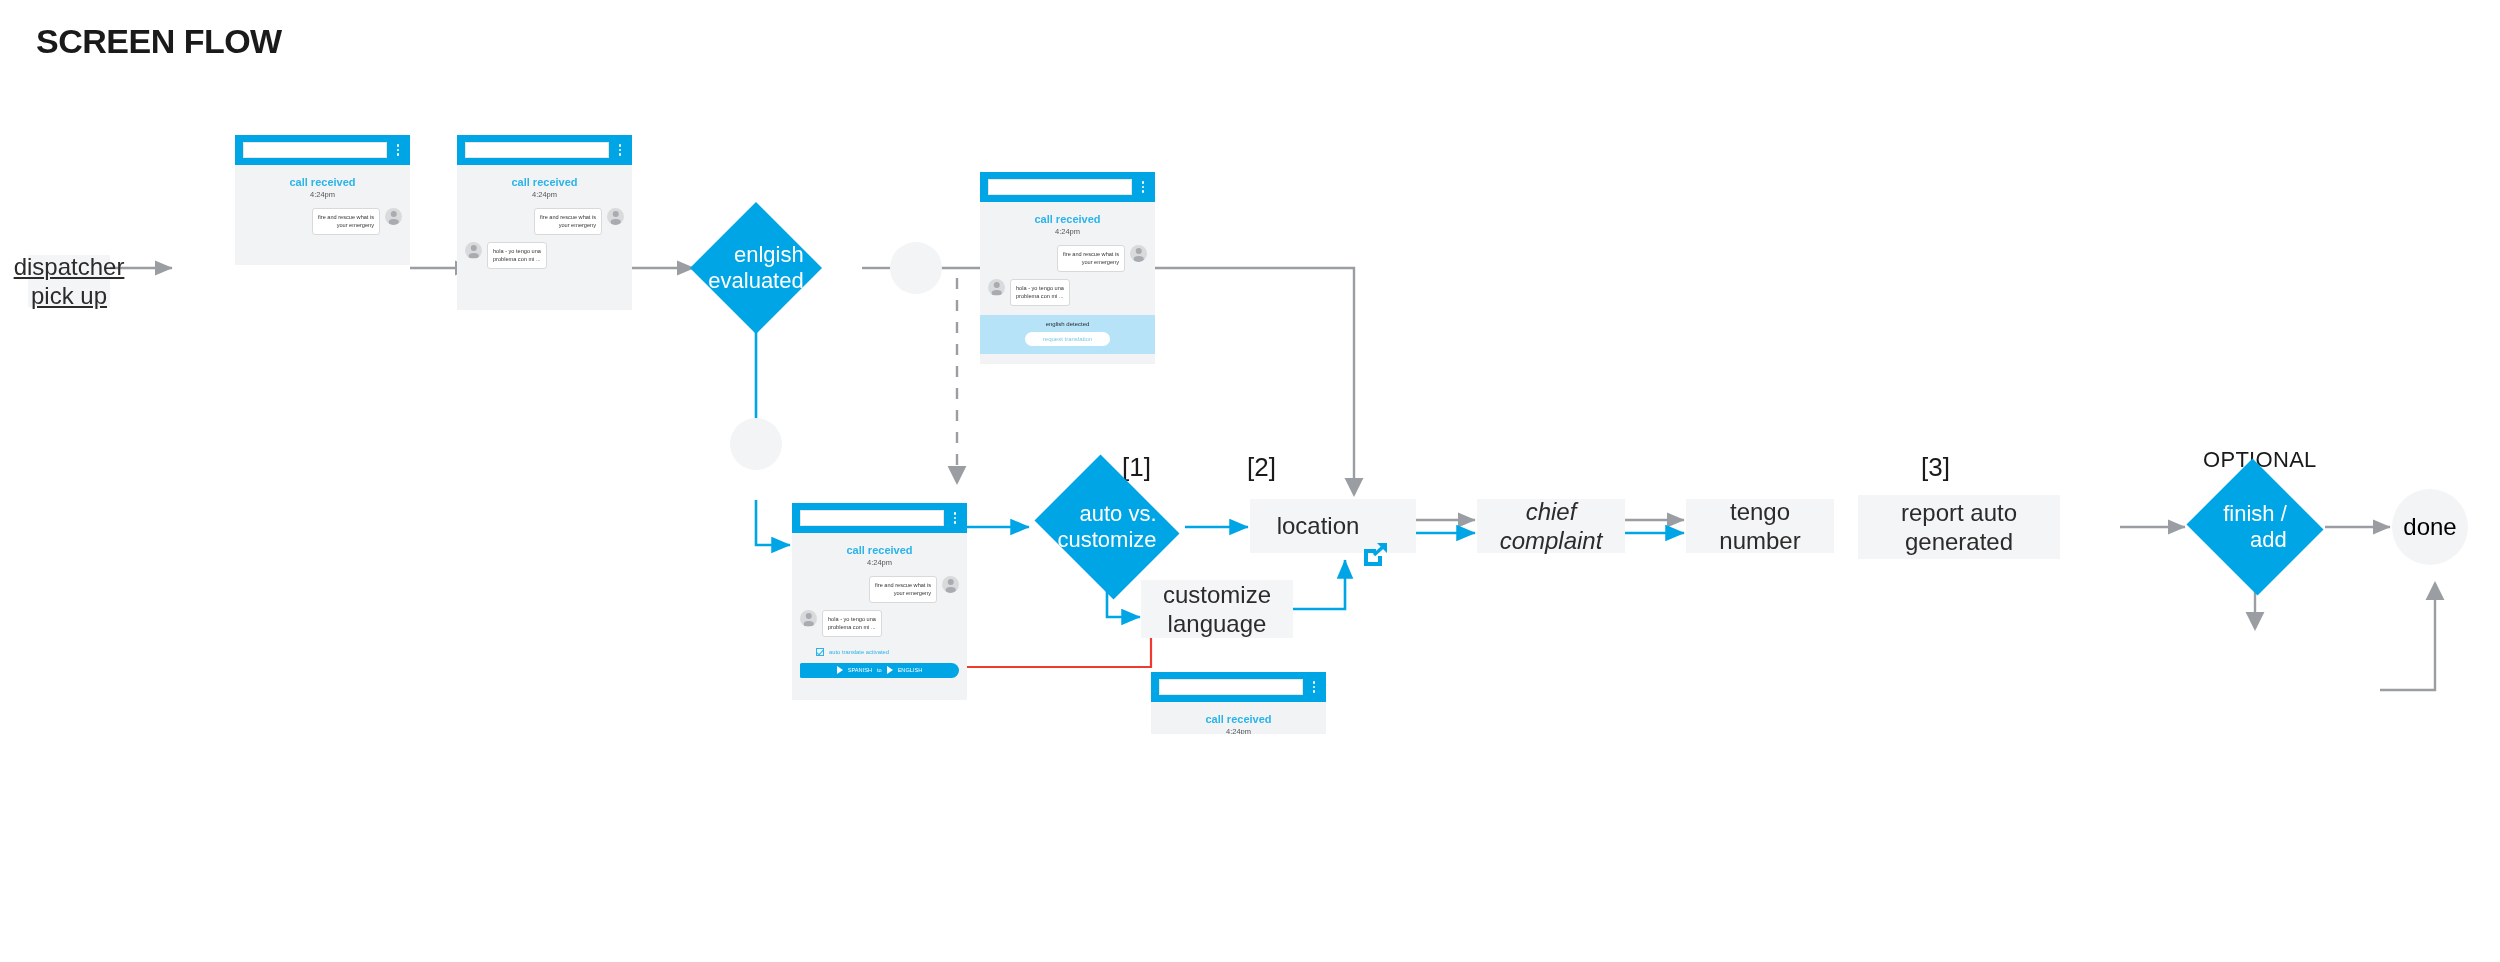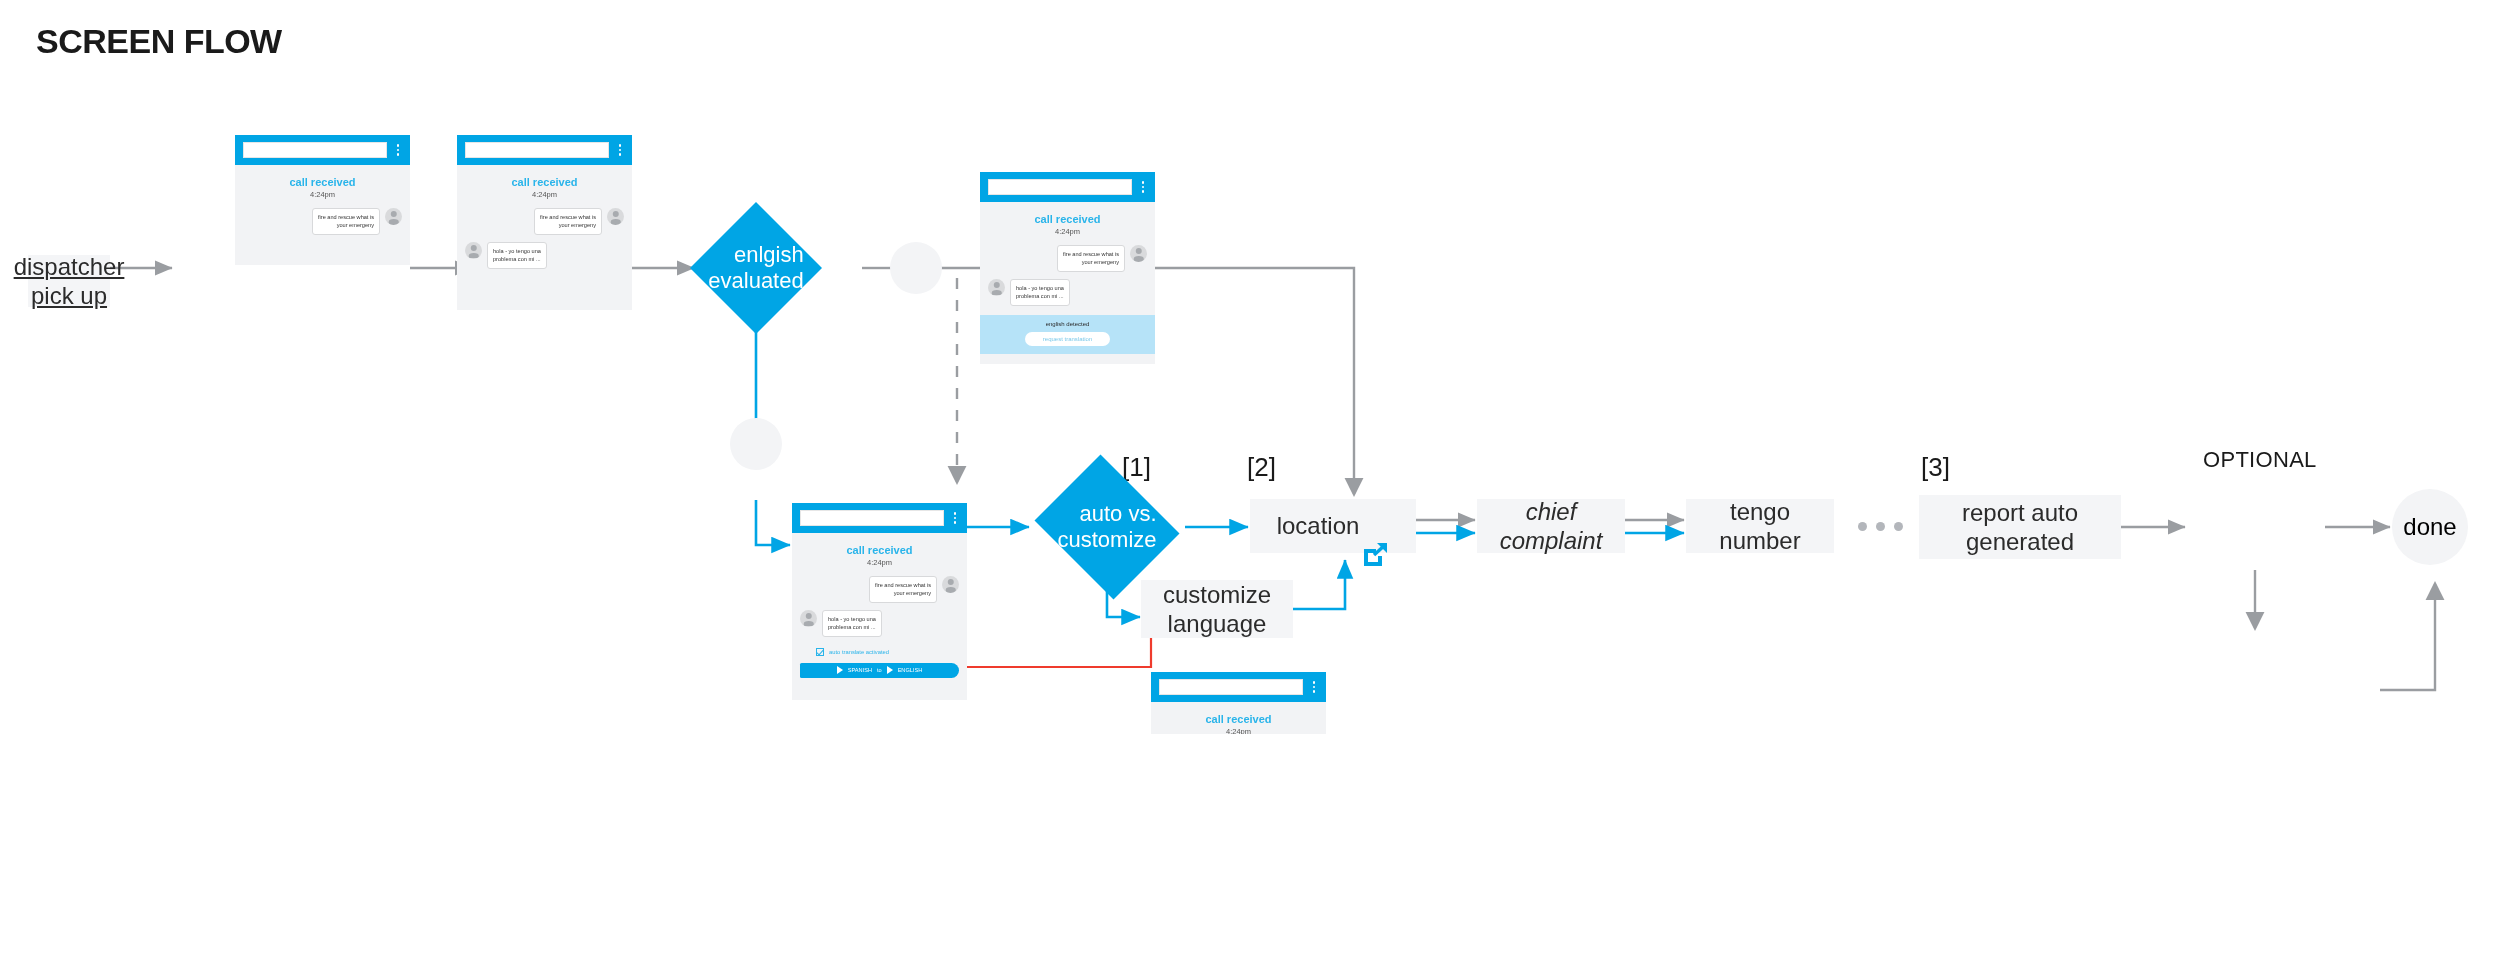--- a/index.html
+++ b/index.html
@@ -337,25 +337,30 @@
   <div class="pbox" style="left:1686px; top:499px; width:148px; height:54px;">
     <span>tengo number</span>
   </div>
 
   <div class="dots" style="left:1858px; top:522px;">
     <i></i>
     <i></i>
     <i></i>
   </div>
 
-  <div class="pbox" style="left:1919px; top:495px; width:202px; height:64px;">
+  <div class="pbox" style="left:1858px; top:495px; width:202px; height:64px;">
     <span>report auto
 generated</span>
   </div>
 
+  <div class="diamond" style="left:2184px; top:461px; width:142px; height:132px;">
+    <div class="shape"></div>
+    <div class="dlabel">finish /
+add</div>
+  </div>
 
   <div class="circ" style="left:2392px; top:489px; width:76px; height:76px;">
     <span>done</span>
   </div>
 
 
   <div class="pbox" style="left:1141px; top:580px; width:152px; height:58px;">
     <span>customize
 language</span>
   </div>

